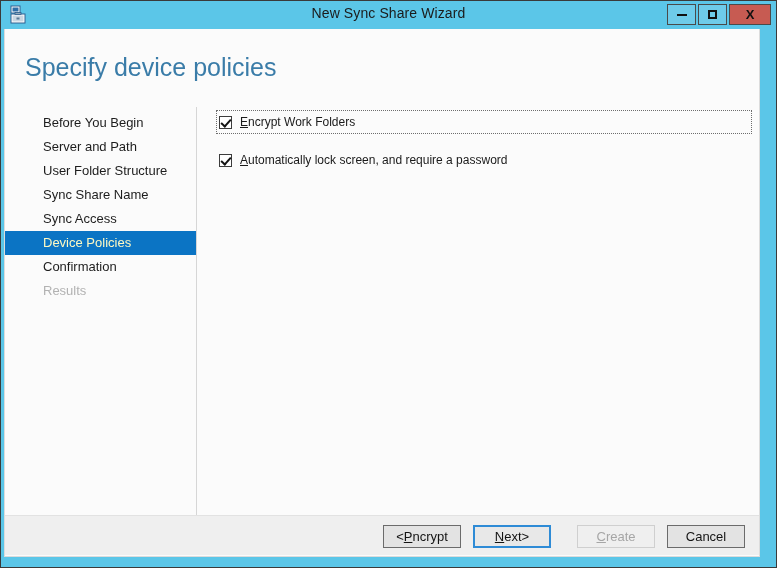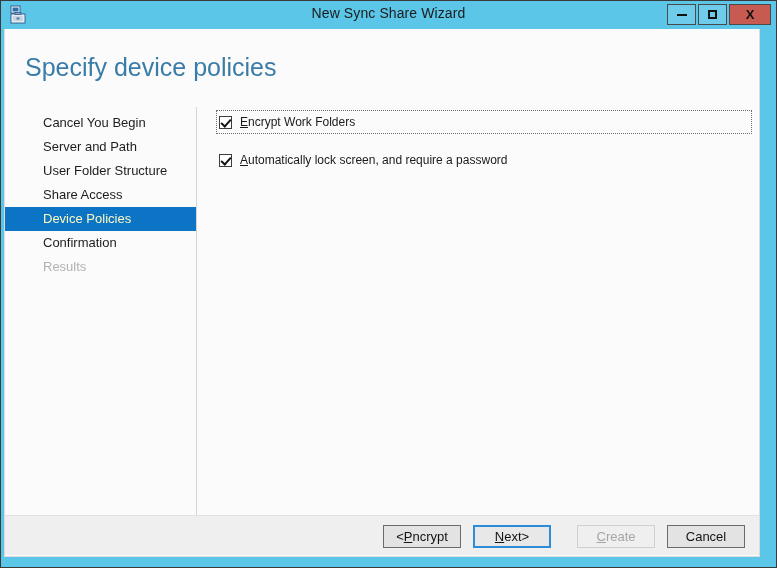--- a/index.html
+++ b/index.html
@@ -275,24 +275,25 @@
     </div>
   </div>
 
   <div class="client">
 
     <div class="page-title">Specify device policies</div>
 
     <div class="nav-divider"></div>
 
     <div class="nav">
-      <div class="nav-item">Cancel You Begin</div>
+      <div class="nav-item">Before You Begin</div>
       <div class="nav-item">Server and Path</div>
       <div class="nav-item">User Folder Structure</div>
-      <div class="nav-item">Share Access</div>
+      <div class="nav-item">Sync Share Name</div>
+      <div class="nav-item">Sync Access</div>
       <div class="nav-item selected">Device Policies</div>
       <div class="nav-item">Confirmation</div>
       <div class="nav-item disabled">Results</div>
     </div>
 
     <div class="content">
 
       <div class="check-row focused">
         <span class="checkbox checked"></span>
         <span class="check-label"><span class="ak">E</span><span>ncrypt Work Folders</span></span>

